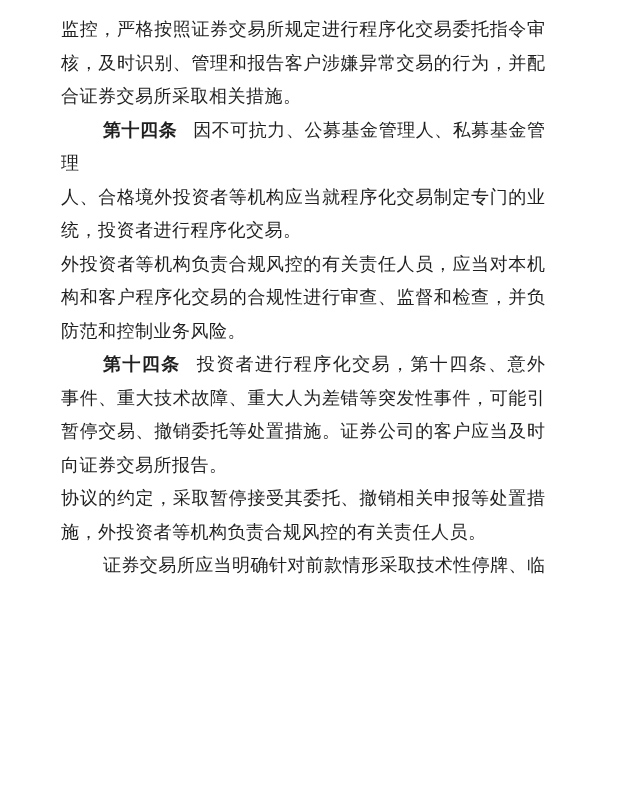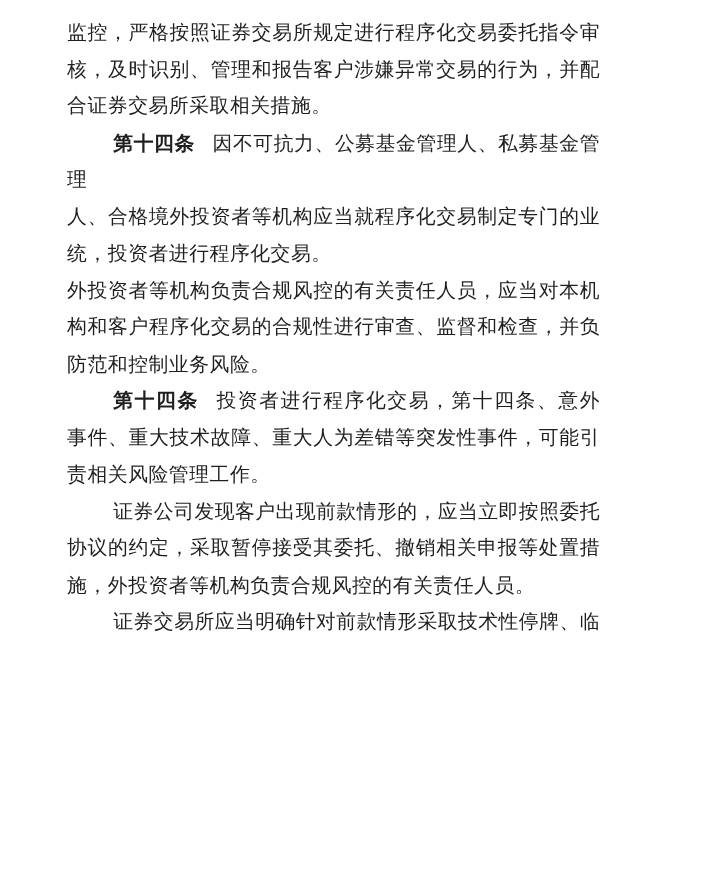--- a/index.html
+++ b/index.html
@@ -56,20 +56,20 @@
   <div class="ln jf in"><span class="head">第十四条</span><span>因不可抗力、公募基金管理人、私募基金管理</span></div>
   <div class="ln jf">人、合格境外投资者等机构应当就程序化交易制定专门的业</div>
   <div class="ln end">统，投资者进行程序化交易。</div>
 
   <div class="ln jf">外投资者等机构负责合规风控的有关责任人员，应当对本机</div>
   <div class="ln jf">构和客户程序化交易的合规性进行审查、监督和检查，并负</div>
   <div class="ln end">防范和控制业务风险。</div>
 
   <div class="ln jf in"><span class="head">第十四条</span><span>投资者进行程序化交易，第十四条、意外</span></div>
   <div class="ln jf">事件、重大技术故障、重大人为差错等突发性事件，可能引</div>
-  <div class="ln end">责相关风险管理工作。</div>
+  <div class="ln jf">暂停交易、撤销委托等处置措施。证券公司的客户应当及时</div>
+  <div class="ln end">向证券交易所报告。</div>
 
-  <div class="ln jf in">证券公司发现客户出现前款情形的，应当立即按照委托</div>
   <div class="ln jf">协议的约定，采取暂停接受其委托、撤销相关申报等处置措</div>
   <div class="ln end">施，外投资者等机构负责合规风控的有关责任人员。</div>
 
   <div class="ln jf in">证券交易所应当明确针对前款情形采取技术性停牌、临</div>
 </div>
 
 </body></html>

